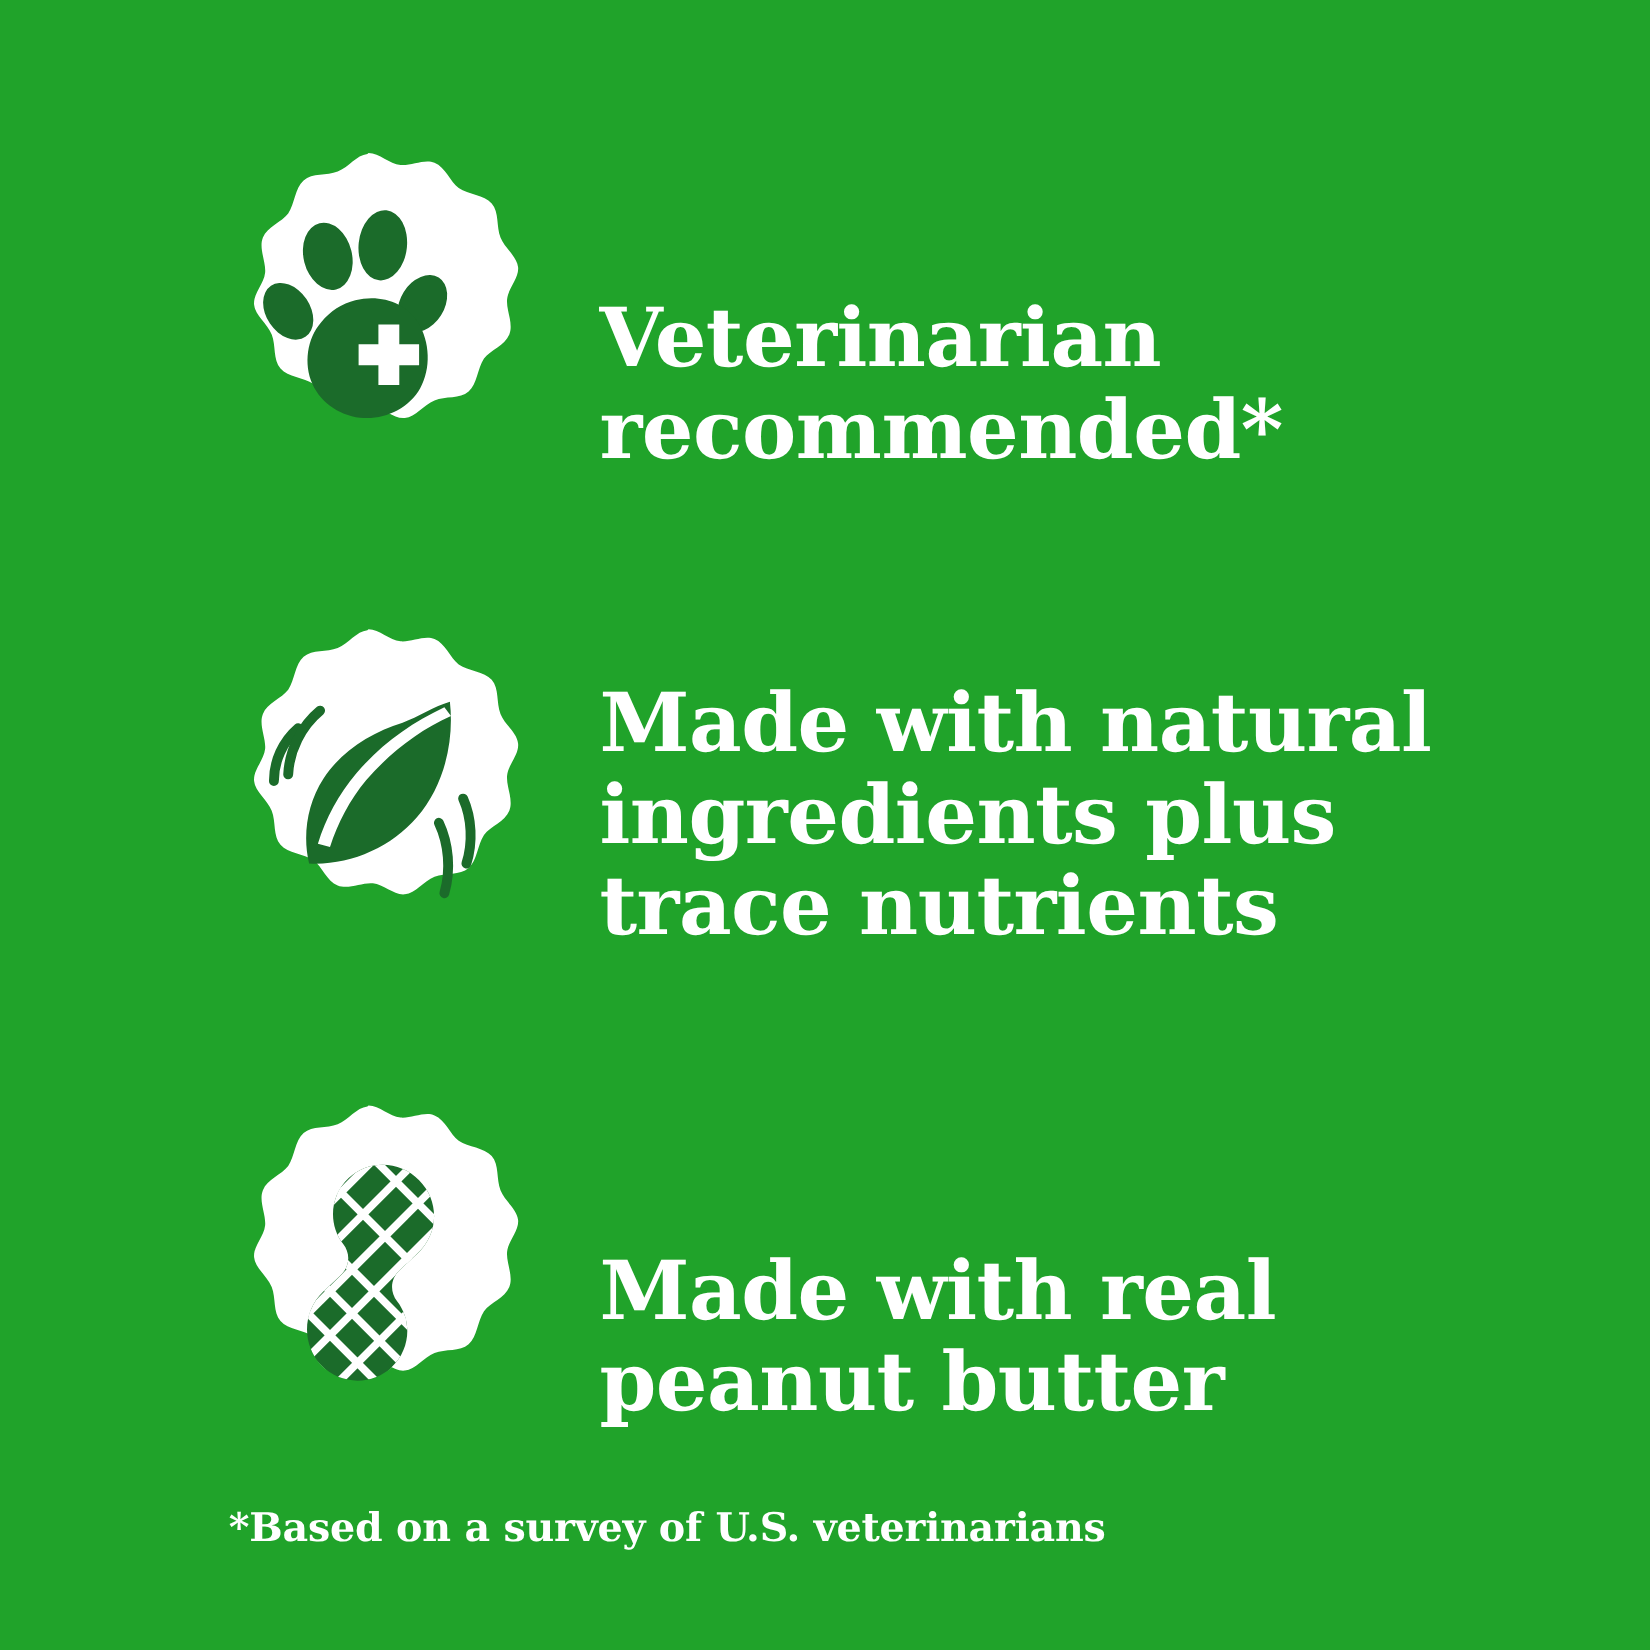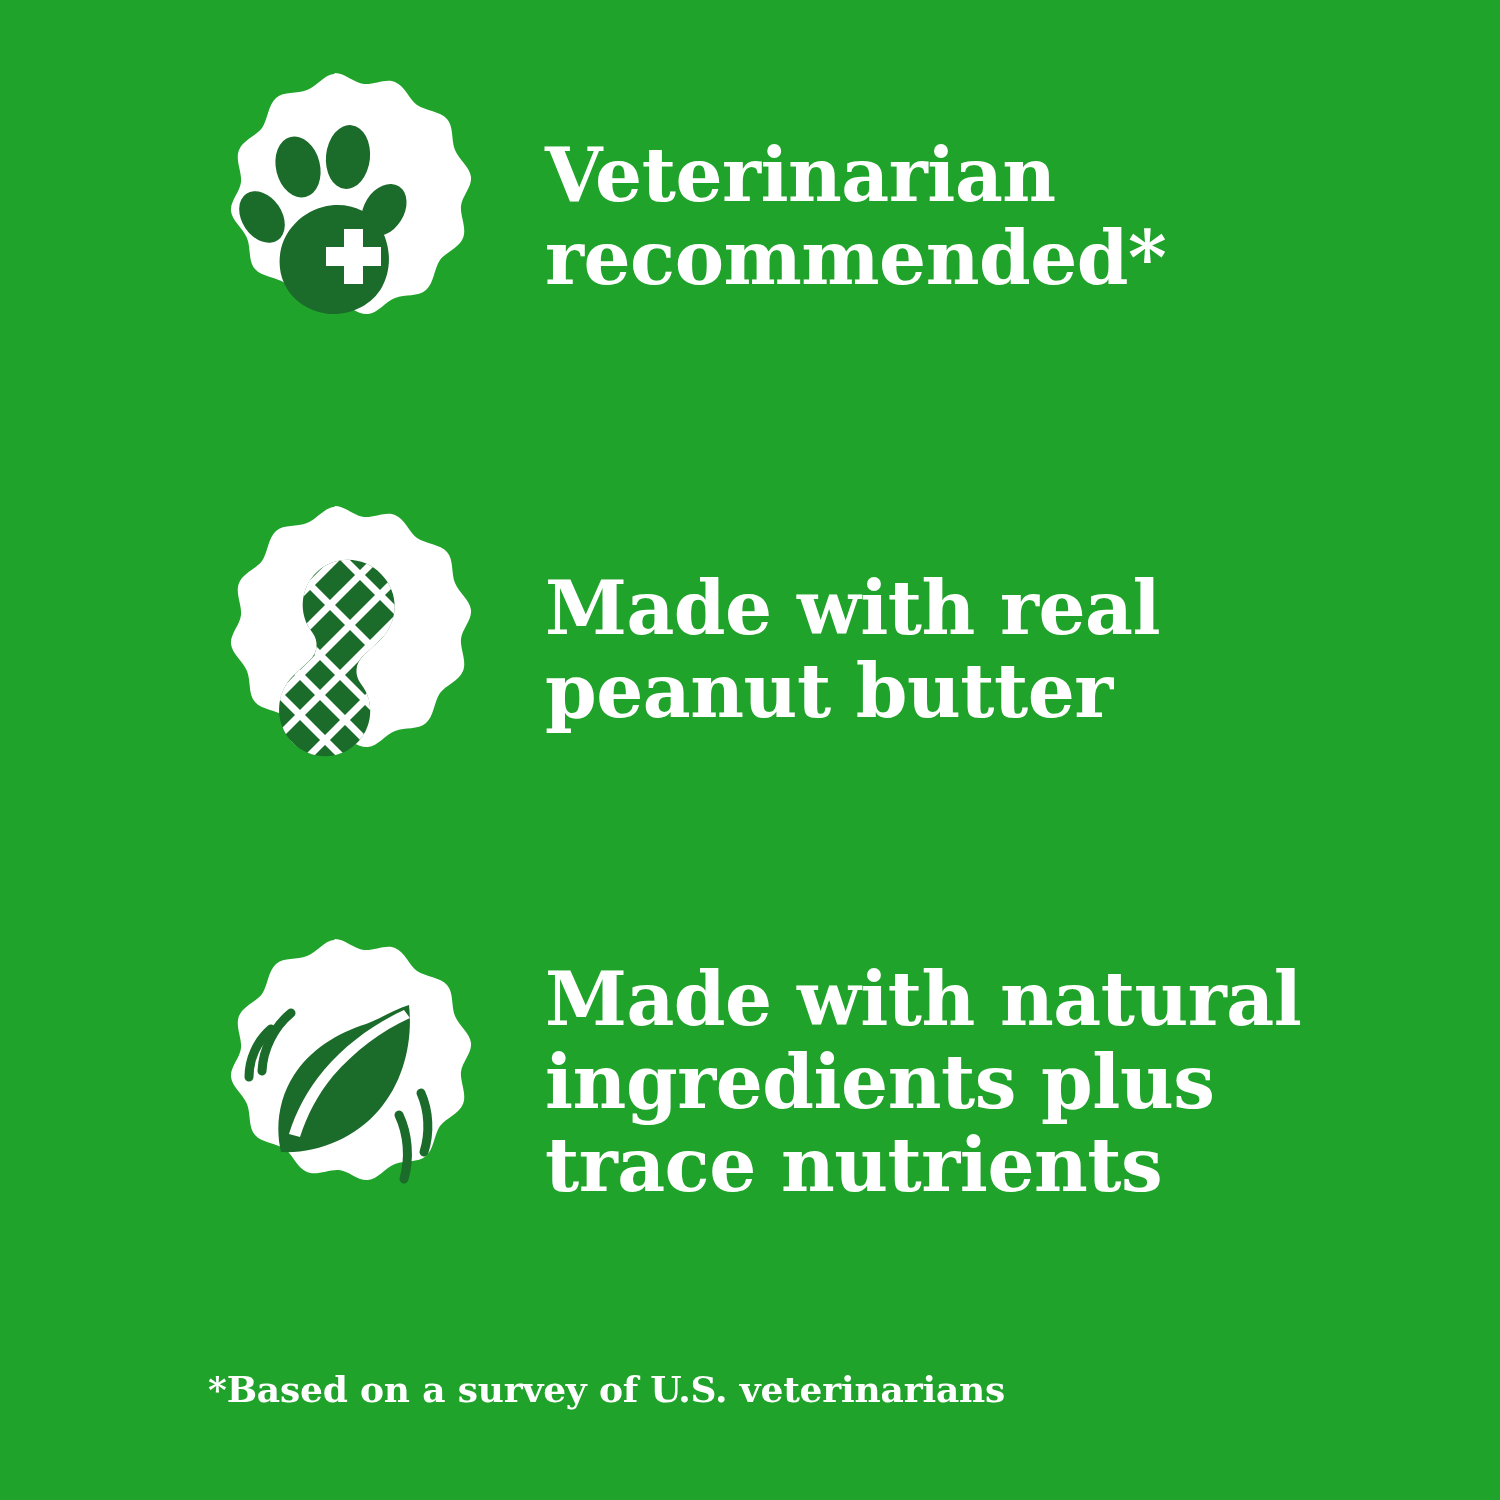--- a/index.html
+++ b/index.html
@@ -26,21 +26,21 @@
     left: 0;
     top: 0;
     width: 1500px;
     height: 1340px;
     display: flex;
     flex-direction: column;
   }
 
   .feature-row {
     display: flex;
-    align-items: center;
+    align-items: flex-end;
     height: 433px;
     padding-left: 185px;
     box-sizing: border-box;
   }
 
   .badge {
     flex: 0 0 auto;
     width: 300px;
     height: 300px;
     position: relative;
@@ -107,20 +107,64 @@
                      c11 18 12 42 2 60
                      c-10 18 -31 28 -51 27
                      c-20 -1 -39 -13 -47 -31
                      c-8 -18 -5 -41 8 -56
                      c8 -10 19 -17 31 -20 Z"></path>
             <path fill="#ffffff" d="M141 180 h18 v-18 h19 v18 h18 v19 h-18 v18 h-19 v-18 h-18 z"></path>
           </g>
         </svg>
       </div>
       <div class="feature-text">Veterinarian recommended*</div>
+    </div>
+
+    <div class="feature-row">
+      <div class="badge">
+        <svg viewBox="0 0 300 300" xmlns="http://www.w3.org/2000/svg">
+          <g>
+            <path fill="#ffffff" d="
+              M150 6
+              c10 0 19 10 29 11 c10 1 22 -6 31 -2 c10 4 14 17 22 23
+              c9 6 23 6 30 14 c7 8 4 21 8 31 c4 10 15 17 16 27
+              c1 10 -9 19 -10 29 c-1 10 6 22 2 32 c-4 10 -17 14 -23 22
+              c-6 9 -6 23 -14 30 c-8 7 -21 4 -31 8 c-10 4 -17 15 -27 16
+              c-10 1 -19 -9 -29 -10 c-10 -1 -22 6 -32 2 c-10 -4 -14 -17 -22 -23
+              c-9 -6 -23 -6 -30 -14 c-7 -8 -4 -21 -8 -31 c-4 -10 -15 -17 -16 -27
+              c-1 -10 9 -19 10 -29 c1 -10 -6 -22 -2 -32 c4 -10 17 -14 23 -22
+              c6 -9 6 -23 14 -30 c8 -7 21 -4 31 -8 c10 -4 17 -15 27 -16 Z"></path>
+          </g>
+          <g>
+            <path fill="#1b6b2a" d="
+              M224 72
+              c4 36 -5 76 -30 105
+              c-24 28 -62 44 -98 42
+              c-6 -25 -2 -54 13 -77
+              c16 -25 43 -42 72 -51
+              c14 -5 29 -15 43 -19 Z"></path>
+            <path fill="#ffffff" d="
+              M219 77
+              c-30 14 -58 34 -80 60
+              c-16 19 -28 41 -35 64
+              l11 3
+              c7 -22 18 -43 33 -61
+              c22 -25 48 -45 77 -58 Z"></path>
+            <path fill="none" stroke="#1b6b2a" stroke-width="9" stroke-linecap="round" d="
+              M86 96 c-14 12 -22 30 -22 48"></path>
+            <path fill="none" stroke="#1b6b2a" stroke-width="9" stroke-linecap="round" d="
+              M106 80 c-17 14 -28 36 -29 58"></path>
+            <path fill="none" stroke="#1b6b2a" stroke-width="9" stroke-linecap="round" d="
+              M236 160 c8 18 9 40 3 59"></path>
+            <path fill="none" stroke="#1b6b2a" stroke-width="9" stroke-linecap="round" d="
+              M214 182 c9 19 11 43 5 64"></path>
+          </g>
+        </svg>
+      </div>
+      <div class="feature-text">Made with natural ingredients plus trace nutrients</div>
     </div>
 
     <div class="feature-row">
       <div class="badge">
         <svg viewBox="0 0 300 300" xmlns="http://www.w3.org/2000/svg">
           <g>
             <path fill="#ffffff" d="
               M150 6
               c10 0 19 10 29 11 c10 1 22 -6 31 -2 c10 4 14 17 22 23
               c9 6 23 6 30 14 c7 8 4 21 8 31 c4 10 15 17 16 27
@@ -177,61 +221,17 @@
               <path d="M60 20 L280 240"></path>
               <path d="M100 0 L300 200"></path>
               <path d="M140 -20 L300 140"></path>
             </g>
           </g>
         </svg>
       </div>
       <div class="feature-text">Made with real peanut butter</div>
     </div>
 
-    <div class="feature-row">
-      <div class="badge">
-        <svg viewBox="0 0 300 300" xmlns="http://www.w3.org/2000/svg">
-          <g>
-            <path fill="#ffffff" d="
-              M150 6
-              c10 0 19 10 29 11 c10 1 22 -6 31 -2 c10 4 14 17 22 23
-              c9 6 23 6 30 14 c7 8 4 21 8 31 c4 10 15 17 16 27
-              c1 10 -9 19 -10 29 c-1 10 6 22 2 32 c-4 10 -17 14 -23 22
-              c-6 9 -6 23 -14 30 c-8 7 -21 4 -31 8 c-10 4 -17 15 -27 16
-              c-10 1 -19 -9 -29 -10 c-10 -1 -22 6 -32 2 c-10 -4 -14 -17 -22 -23
-              c-9 -6 -23 -6 -30 -14 c-7 -8 -4 -21 -8 -31 c-4 -10 -15 -17 -16 -27
-              c-1 -10 9 -19 10 -29 c1 -10 -6 -22 -2 -32 c4 -10 17 -14 23 -22
-              c6 -9 6 -23 14 -30 c8 -7 21 -4 31 -8 c10 -4 17 -15 27 -16 Z"></path>
-          </g>
-          <g>
-            <path fill="#1b6b2a" d="
-              M224 72
-              c4 36 -5 76 -30 105
-              c-24 28 -62 44 -98 42
-              c-6 -25 -2 -54 13 -77
-              c16 -25 43 -42 72 -51
-              c14 -5 29 -15 43 -19 Z"></path>
-            <path fill="#ffffff" d="
-              M219 77
-              c-30 14 -58 34 -80 60
-              c-16 19 -28 41 -35 64
-              l11 3
-              c7 -22 18 -43 33 -61
-              c22 -25 48 -45 77 -58 Z"></path>
-            <path fill="none" stroke="#1b6b2a" stroke-width="9" stroke-linecap="round" d="
-              M86 96 c-14 12 -22 30 -22 48"></path>
-            <path fill="none" stroke="#1b6b2a" stroke-width="9" stroke-linecap="round" d="
-              M106 80 c-17 14 -28 36 -29 58"></path>
-            <path fill="none" stroke="#1b6b2a" stroke-width="9" stroke-linecap="round" d="
-              M236 160 c8 18 9 40 3 59"></path>
-            <path fill="none" stroke="#1b6b2a" stroke-width="9" stroke-linecap="round" d="
-              M214 182 c9 19 11 43 5 64"></path>
-          </g>
-        </svg>
-      </div>
-      <div class="feature-text">Made with natural ingredients plus trace nutrients</div>
-    </div>
-
   </div>
 
   <div class="footnote">*Based on a survey of U.S. veterinarians</div>
 
 </div>
 
 </body></html>

